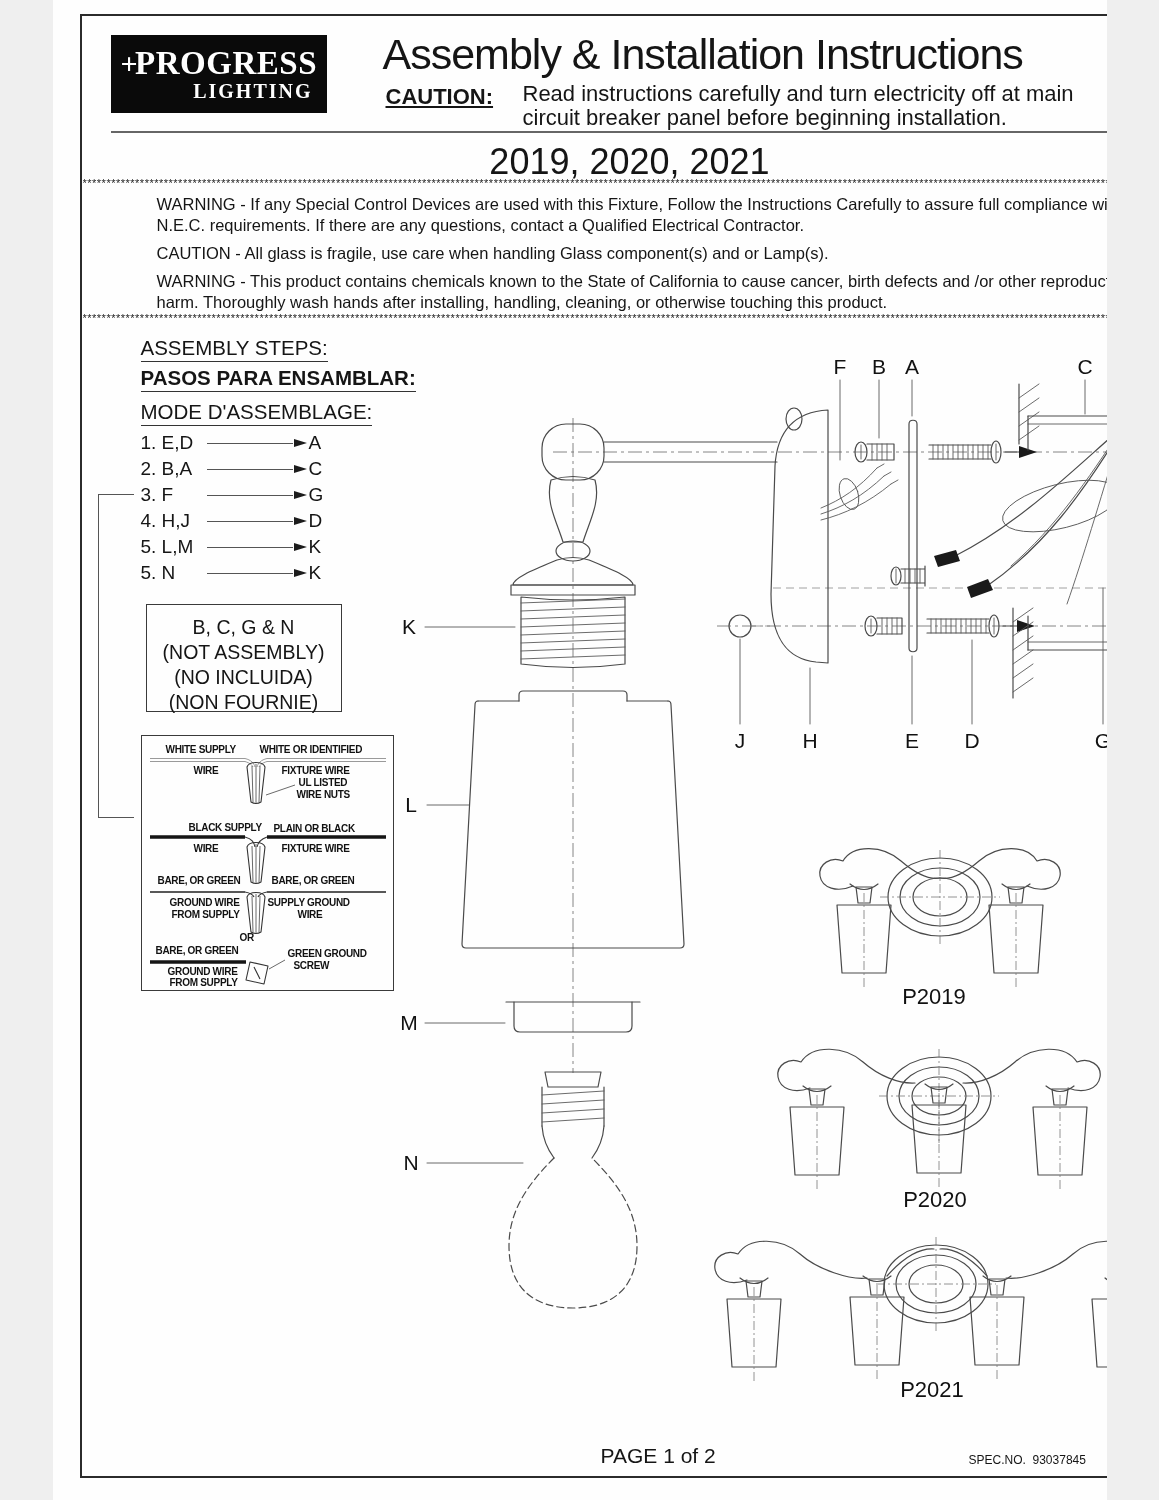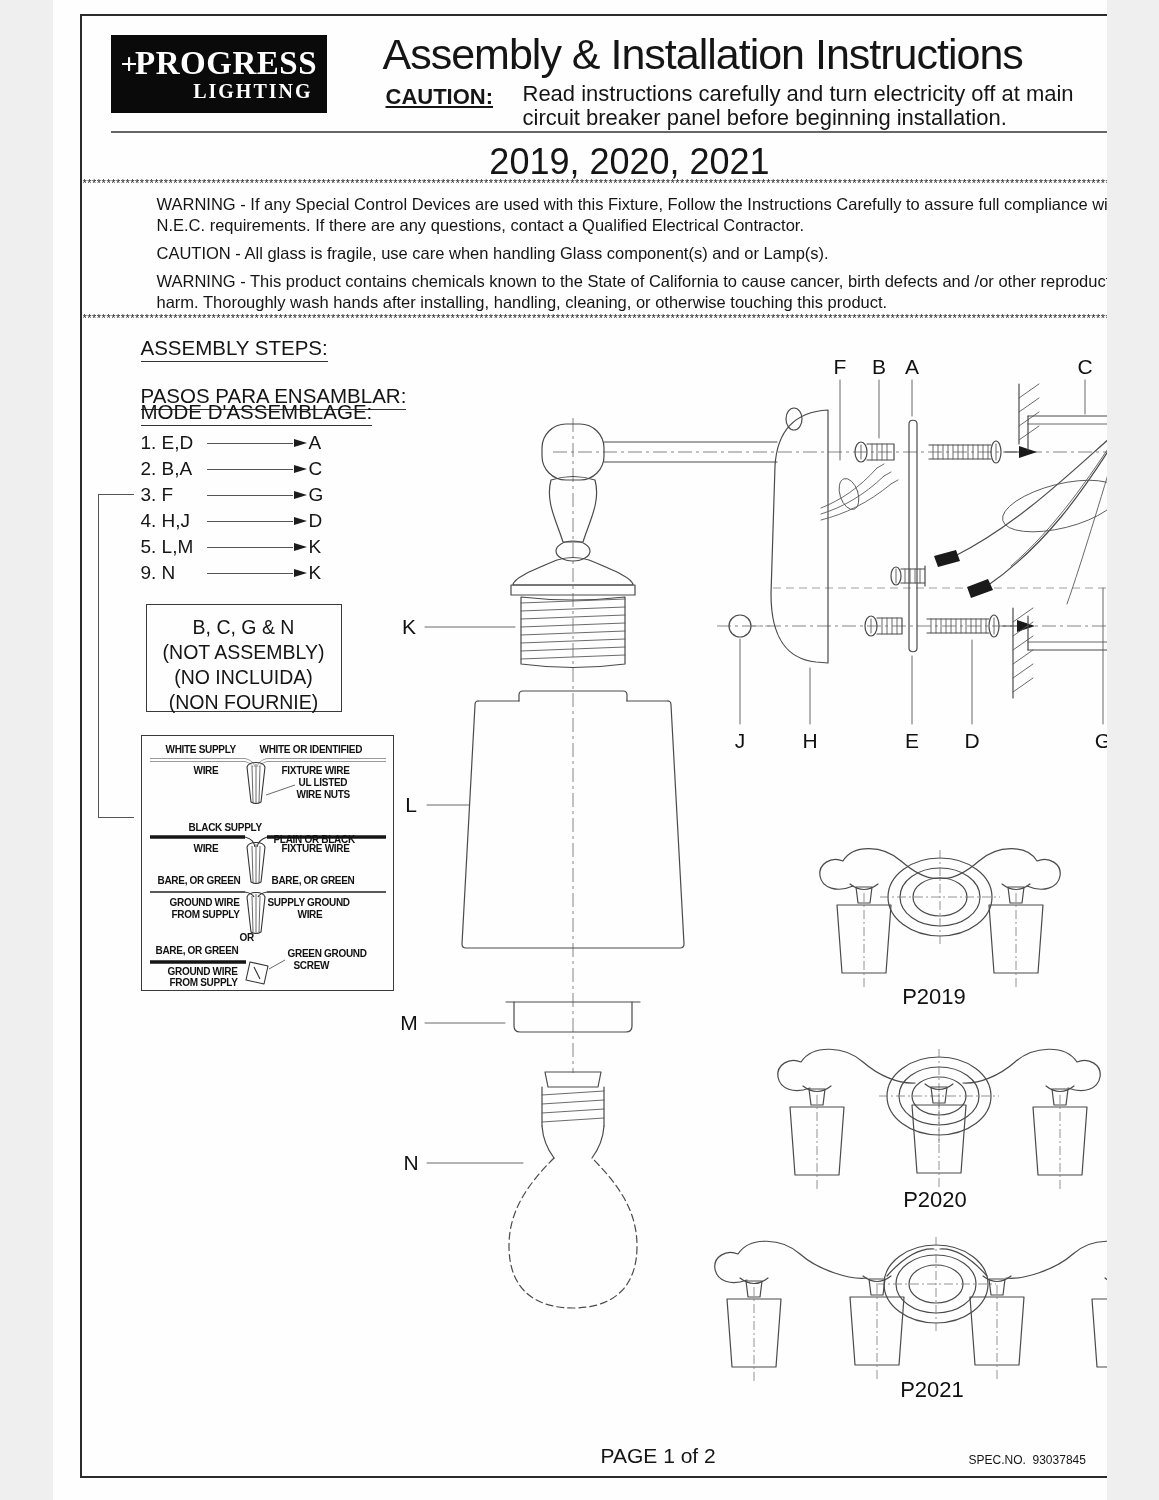--- a/index.html
+++ b/index.html
@@ -81,21 +81,21 @@
   <div class="abs stars" style="top:177px;">******************************************************************************************************************************************************************************************************************************************************************************************************************</div>
 
   <div class="abs warnings">
     <p>WARNING - If any Special Control Devices are used with this Fixture, Follow the Instructions Carefully to assure full compliance with N.E.C. requirements. If there are any questions, contact a Qualified Electrical Contractor.</p>
     <p>CAUTION - All glass is fragile, use care when handling Glass component(s) and or Lamp(s).</p>
     <p>WARNING - This product contains chemicals known to the State of California to cause cancer, birth defects and /or other reproductive harm.  Thoroughly wash hands after installing, handling, cleaning, or otherwise touching this product.</p>
   </div>
   <div class="abs stars" style="top:312px;">******************************************************************************************************************************************************************************************************************************************************************************************************************</div>
 
   <div class="abs hd" style="top:336px;"><span>ASSEMBLY STEPS:</span></div>
-  <div class="abs hd" style="top:384px;"><span>PASOS PARA ENSAMBLAR:</span></div>
+  <div class="abs hd" style="top:366px;font-weight:bold;"><span>PASOS PARA ENSAMBLAR:</span></div>
   <div class="abs hd" style="top:400px;"><span>MODE D'ASSEMBLAGE:</span></div>
 
   <div class="abs steps">
     <div class="step">
         <span class="step-label">1.  E,D</span>
         <span class="step-arrow"></span>
         <span class="step-target">A</span>
       </div>
     <div class="step">
         <span class="step-label">2.  B,A</span>
@@ -111,21 +111,21 @@
         <span class="step-label">4.  H,J</span>
         <span class="step-arrow"></span>
         <span class="step-target">D</span>
       </div>
     <div class="step">
         <span class="step-label">5.  L,M</span>
         <span class="step-arrow"></span>
         <span class="step-target">K</span>
       </div>
     <div class="step">
-        <span class="step-label">9.  N</span>
+        <span class="step-label">5.  N</span>
         <span class="step-arrow"></span>
         <span class="step-target">K</span>
       </div>
   </div>
 
   <div class="abs bracket"></div>
 
   <div class="abs nf-box">
     <div>B, C, G &amp; N</div>
     <div>(NOT ASSEMBLY)</div>
@@ -161,21 +161,21 @@
       </g>
     </svg>
     <span class="t" style="left:24px;top:8px;">WHITE SUPPLY</span>
     <span class="t" style="left:52px;top:29px;">WIRE</span>
     <span class="t" style="left:118px;top:8px;">WHITE OR IDENTIFIED</span>
     <span class="t" style="left:140px;top:29px;">FIXTURE WIRE</span>
     <span class="t" style="left:157px;top:41px;">UL LISTED</span>
     <span class="t" style="left:155px;top:53px;">WIRE NUTS</span>
     <span class="t" style="left:22px;top:86px;padding-left:25px;">BLACK SUPPLY</span>
     <span class="t" style="left:52px;top:107px;">WIRE</span>
-    <span class="t" style="left:132px;top:98px;">PLAIN OR BLACK</span>
+    <span class="t" style="left:132px;top:87px;">PLAIN OR BLACK</span>
     <span class="t" style="left:140px;top:107px;">FIXTURE WIRE</span>
     <span class="t" style="left:16px;top:139px;">BARE, OR GREEN</span>
     <span class="t" style="left:130px;top:139px;">BARE, OR GREEN</span>
     <span class="t" style="left:28px;top:161px;">GROUND WIRE</span>
     <span class="t" style="left:30px;top:173px;">FROM SUPPLY</span>
     <span class="t" style="left:126px;top:161px;">SUPPLY GROUND</span>
     <span class="t" style="left:156px;top:173px;">WIRE</span>
     <span class="t" style="left:98px;top:196px;">OR</span>
     <span class="t" style="left:14px;top:209px;">BARE, OR GREEN</span>
     <span class="t" style="left:26px;top:230px;">GROUND WIRE</span>

